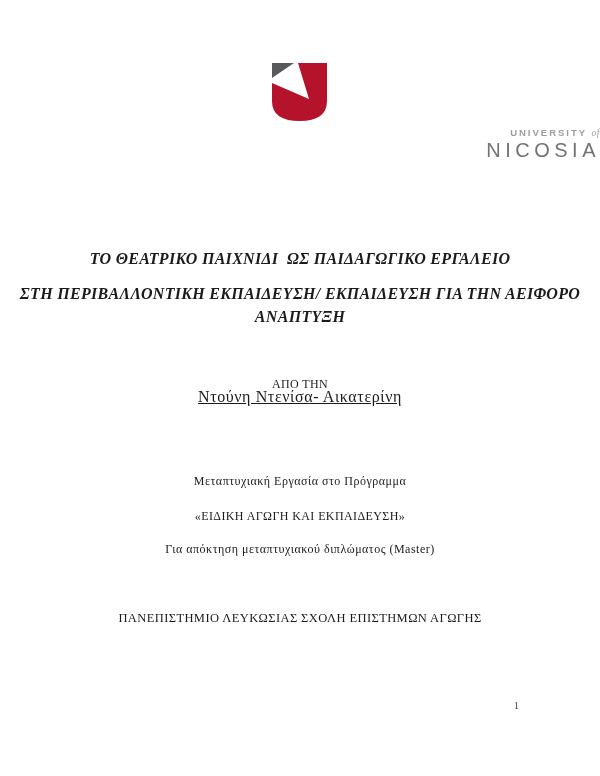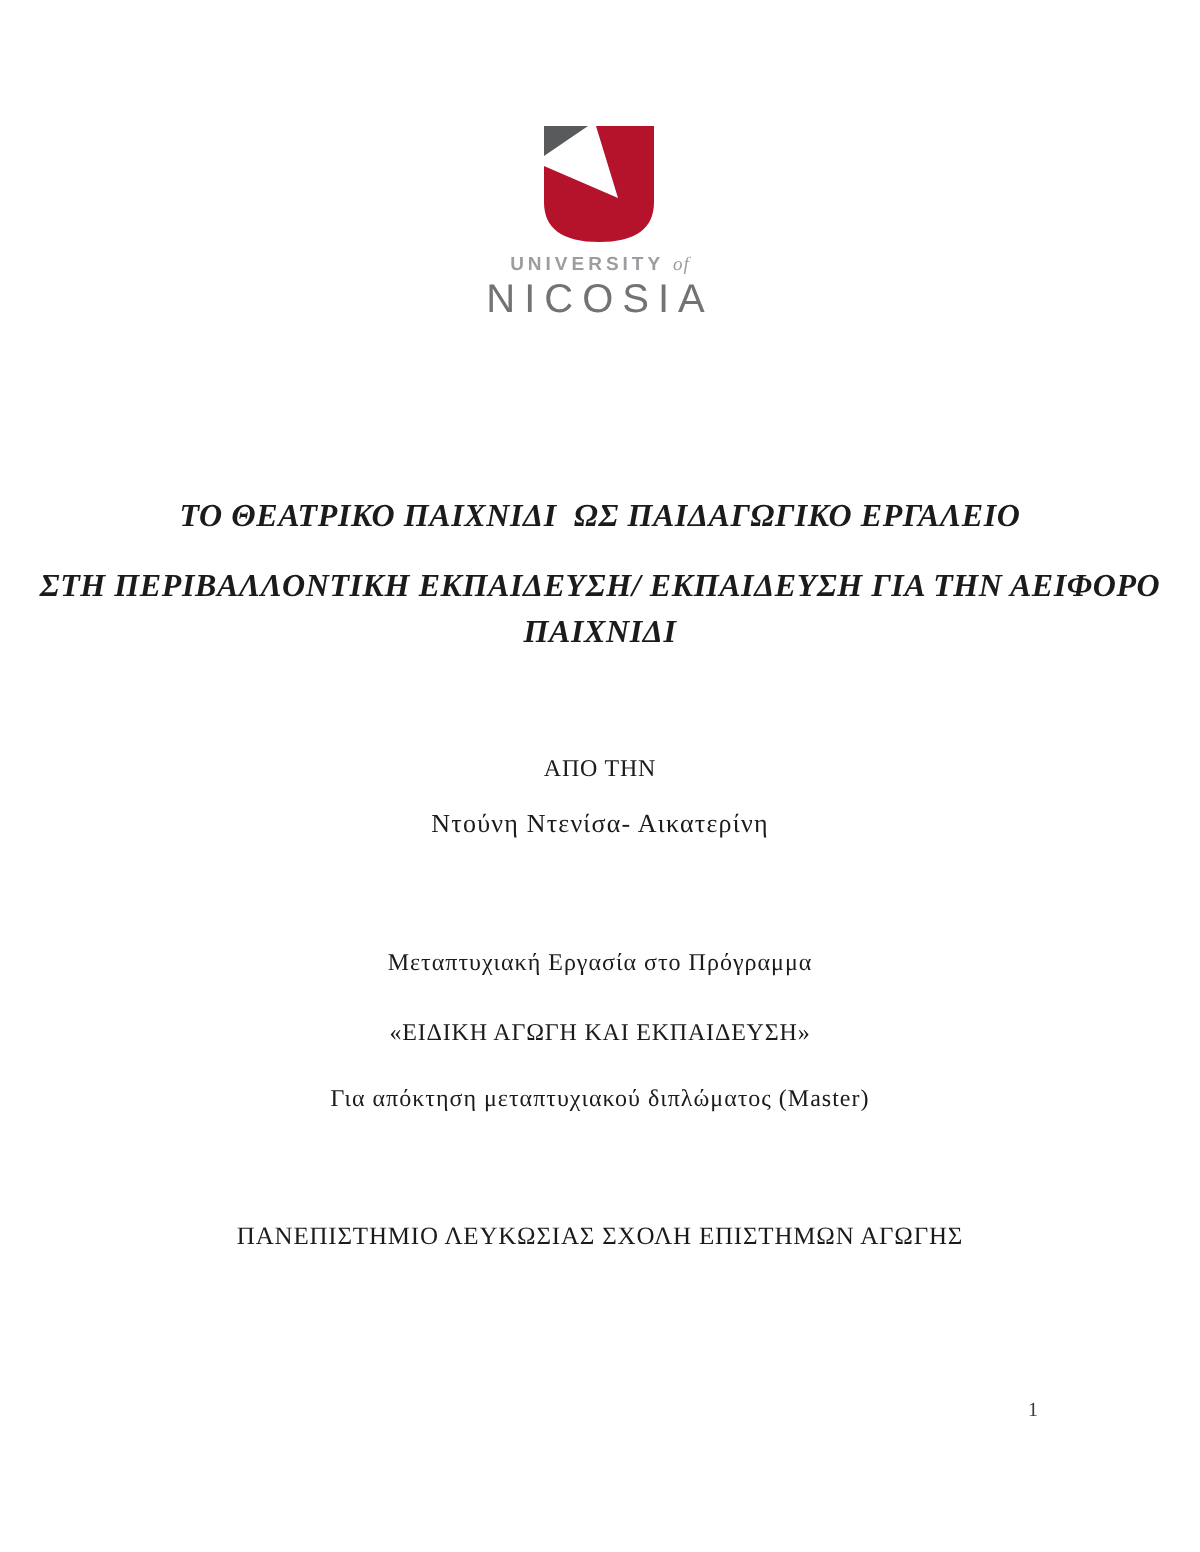--- a/index.html
+++ b/index.html
@@ -21,21 +21,21 @@
     left: 0;
     width: 100%;
     text-align: center;
   }
   
   .logo-wrap {
     position: absolute;
     top: 62px;
     left: 0;
     width: 100%;
-    text-align: center;
+    text-align: right;
   }
   .logo-mark {
     display: block;
     margin: 0 auto;
     width: 57px;
     height: 60px;
   }
   .logo-line1 {
     margin-top: 5px;
     font-family: "Liberation Sans", sans-serif;
@@ -64,21 +64,21 @@
     font-weight: bold;
     font-style: italic;
     font-size: 16px;
     letter-spacing: 0.3px;
     white-space: pre-wrap;
   }
   .t1 { top: 250px; }
   .t2 { top: 285px; }
   .t3 { top: 308px; }
   .byline   { top: 377px; font-size: 12px; letter-spacing: 0.4px; }
-  .author   { top: 404px; font-size: 13px; letter-spacing: 0.6px; }
+  .author   { top: 388px; font-size: 16px; letter-spacing: 0.6px; text-decoration: underline; }
   .prog1    { top: 474px; font-size: 12px; letter-spacing: 0.5px; }
   .prog2    { top: 509px; font-size: 12px; letter-spacing: 0.4px; }
   .prog3    { top: 542px; font-size: 12px; letter-spacing: 0.5px; }
   .inst     { top: 611px; font-size: 12.5px; letter-spacing: 0.4px; }
   .datel    { top: 679px; font-size: 12px; }
   .pagenum {
     position: absolute;
     top: 700px;
     left: 514px;
     font-size: 10px;
@@ -98,21 +98,21 @@
       <path d="M0,1 L22,1 L0,16 Z" fill="#595A5C"></path>
 
       <path d="M26,1 H55 V39 Q55,59 27.5,59 Q0,59 0,39 V21 L37,37 Z" fill="#B5122B"></path>
     </svg>
     <div class="logo-line1"><span>UNIVERSITY </span><span class="of-word">of</span></div>
     <div class="logo-line2">NICOSIA</div>
   </div>
 
   <div class="abs title-line t1">ΤΟ ΘΕΑΤΡΙΚΟ ΠΑΙΧΝΙΔΙ  ΩΣ ΠΑΙΔΑΓΩΓΙΚΟ ΕΡΓΑΛΕΙΟ</div>
   <div class="abs title-line t2">ΣΤΗ ΠΕΡΙΒΑΛΛΟΝΤΙΚΗ ΕΚΠΑΙΔΕΥΣΗ/ ΕΚΠΑΙΔΕΥΣΗ ΓΙΑ ΤΗΝ ΑΕΙΦΟΡΟ</div>
-  <div class="abs title-line t3">ΠΑΙΧΝΙΔΙ</div>
+  <div class="abs title-line t3">ΑΝΑΠΤΥΞΗ</div>
 
   <div class="abs byline">ΑΠΟ ΤΗΝ</div>
   <div class="abs author">Ντούνη Ντενίσα- Αικατερίνη</div>
 
   <div class="abs prog1">Μεταπτυχιακή Εργασία στο Πρόγραμμα</div>
   <div class="abs prog2">«ΕΙΔΙΚΗ ΑΓΩΓΗ ΚΑΙ ΕΚΠΑΙΔΕΥΣΗ»</div>
   <div class="abs prog3">Για απόκτηση μεταπτυχιακού διπλώματος (Master)</div>
 
   <div class="abs inst">ΠΑΝΕΠΙΣΤΗΜΙΟ ΛΕΥΚΩΣΙΑΣ ΣΧΟΛΗ ΕΠΙΣΤΗΜΩΝ ΑΓΩΓΗΣ</div>
 

